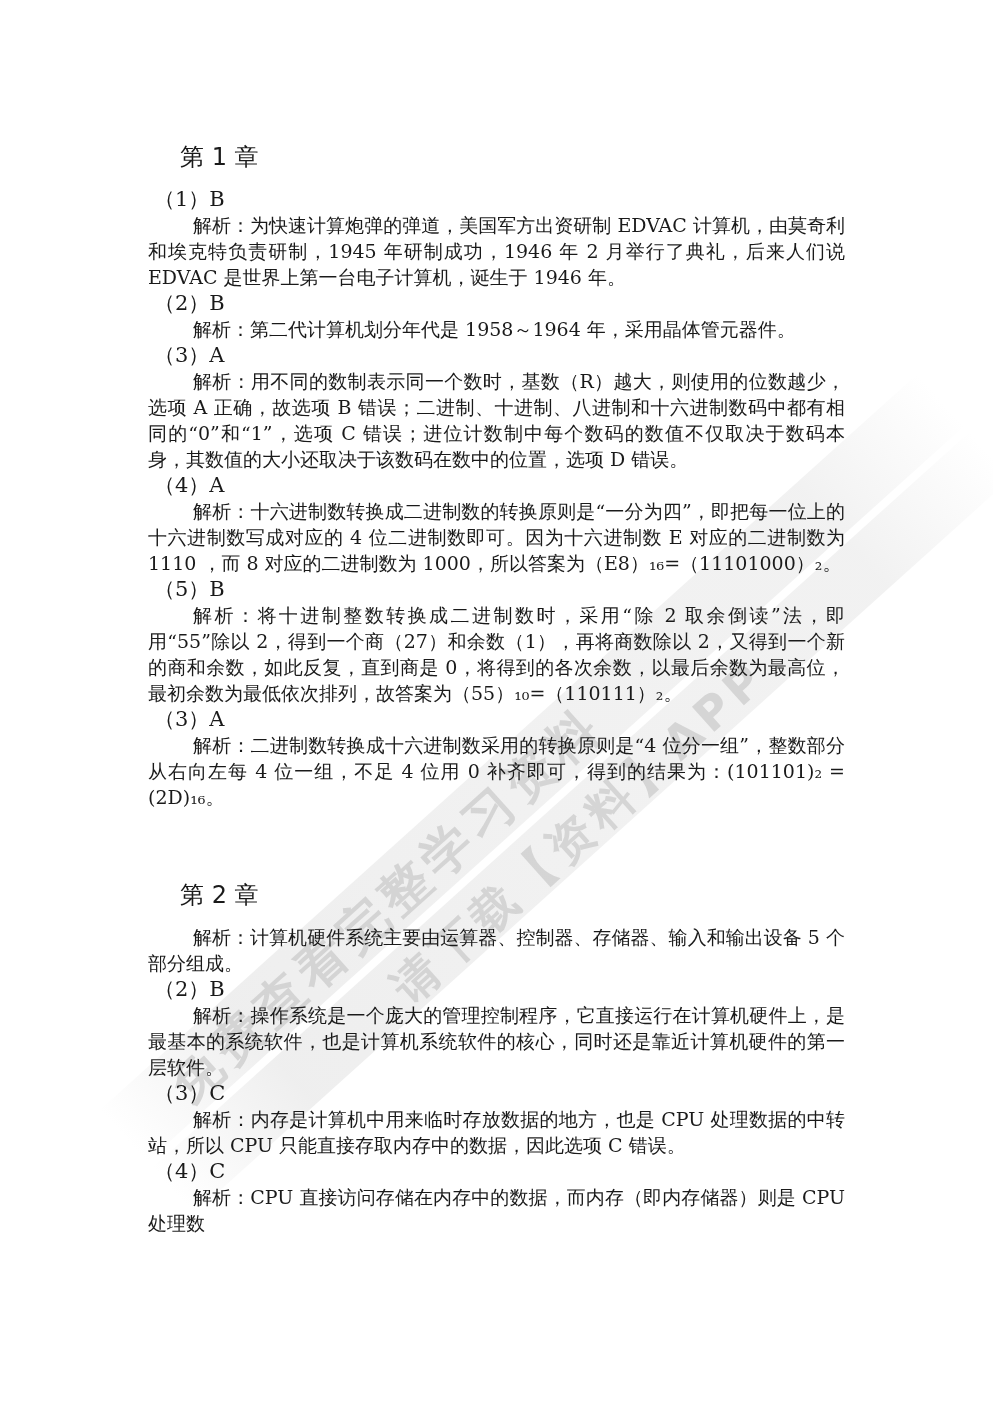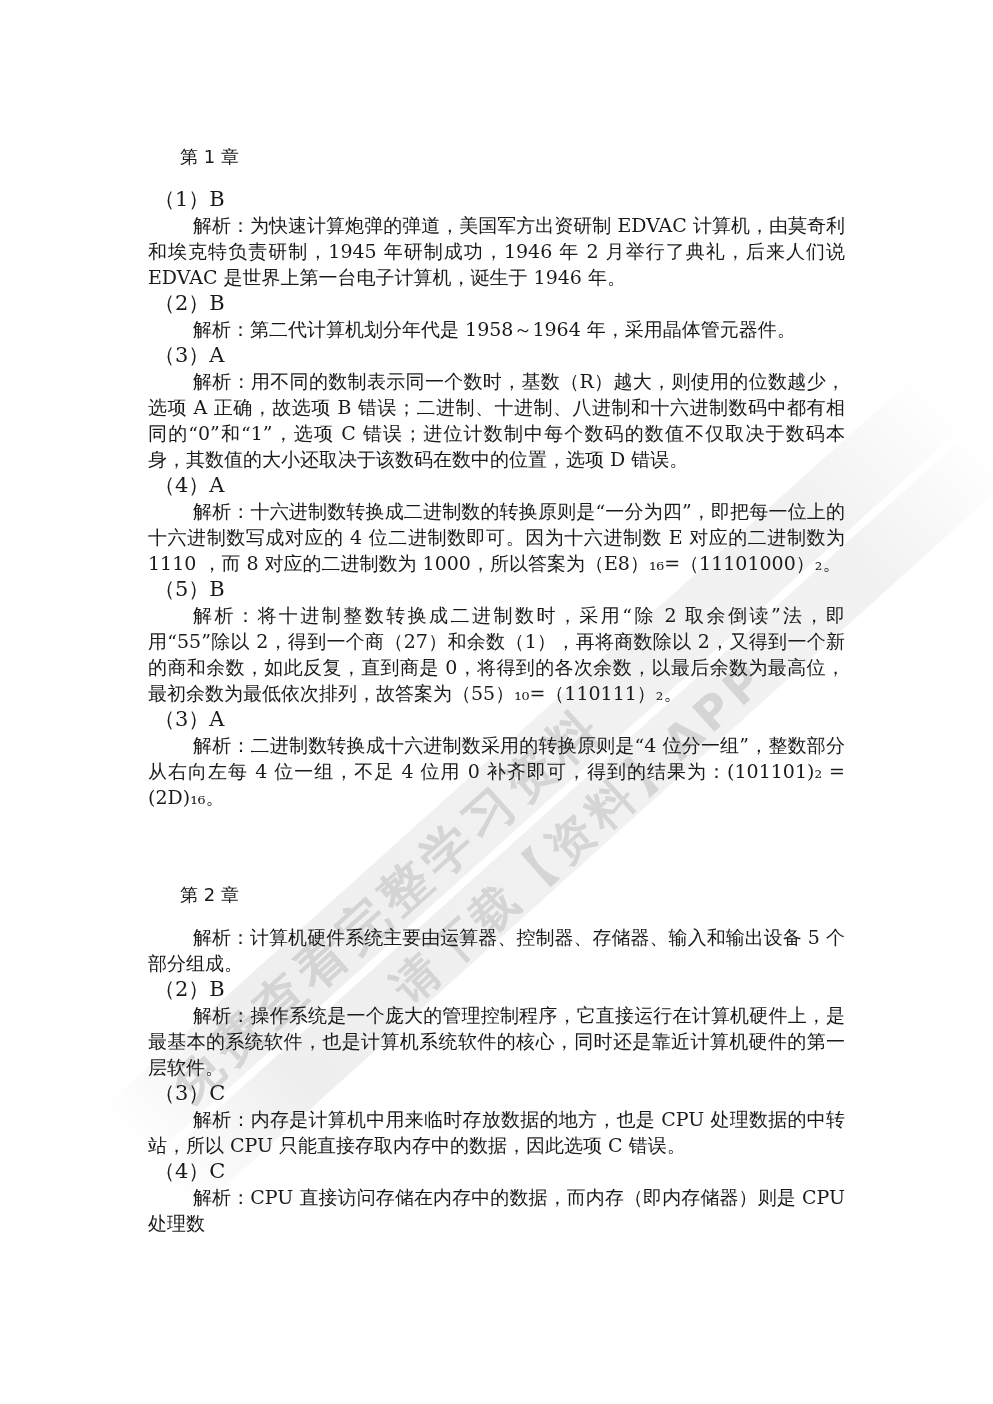--- a/index.html
+++ b/index.html
@@ -12,21 +12,21 @@
   .wm-band { position: absolute; left: 0; width: 100%; height: 70px;
              background: linear-gradient(90deg, rgba(225,225,225,0) 0%, rgba(225,225,225,0.55) 15%, rgba(232,232,232,0.6) 50%, rgba(225,225,225,0.45) 85%, rgba(225,225,225,0) 100%); }
   .wm-band.b1 { top: 0; }
   .wm-band.b2 { top: 78px; height: 62px; }
   .wm-text { position: absolute; left: 70px; white-space: nowrap; font-family: "DejaVu Sans", sans-serif;
              font-weight: bold; color: rgba(190,190,190,0.55); letter-spacing: 6px; }
   .wm-text.t1 { top: 6px; font-size: 50px; }
   .wm-text.t2 { top: 84px; font-size: 46px; left: 300px; }
 
   .content { position: absolute; left: 148px; top: 140px; width: 697px; z-index: 1; }
-  .chapter { font-family: "DejaVu Sans", "Liberation Sans", sans-serif; font-size: 18px;
+  .chapter { font-family: "DejaVu Sans", "Liberation Sans", sans-serif; font-size: 24px;
              margin: 0 0 0 32px; height: 34px; line-height: 34px; font-weight: normal; }
   .chapter + .items { margin-top: 12px; }
   .item-label { font-size: 21px; line-height: 26px; height: 26px; margin-left: 6px; }
   .item-expl { font-size: 19px; line-height: 26px; text-indent: 45px; text-align: justify; margin: 0; }
   .section { position: relative; }
   .section.s2 { margin-top: 68px; }
 </style>
 </head>
 <body>
 

